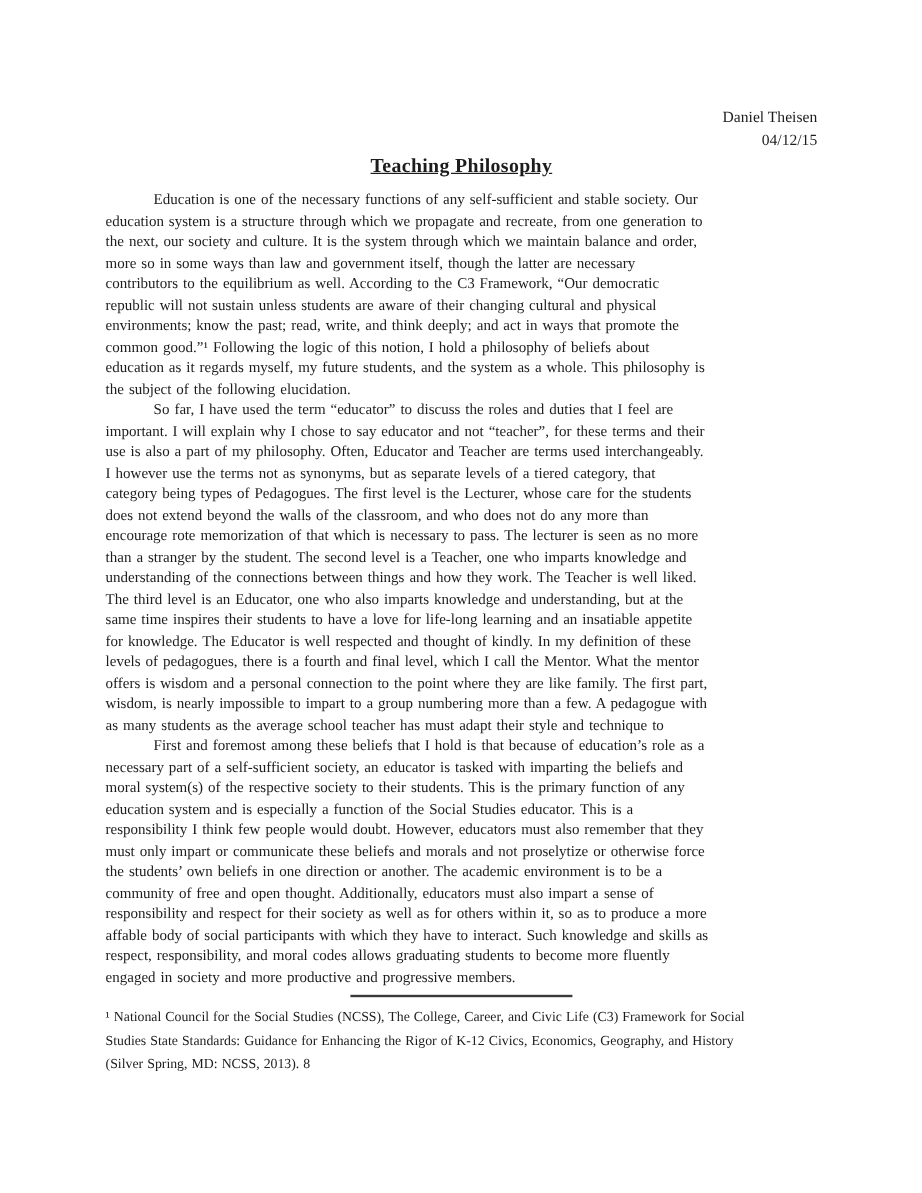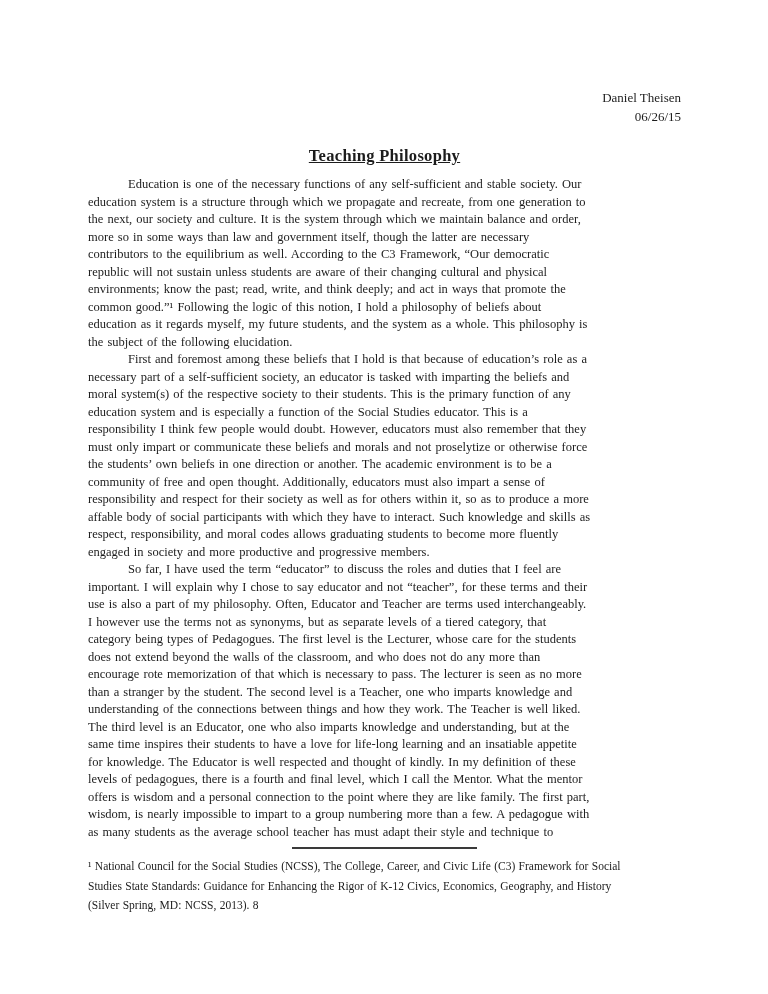--- a/index.html
+++ b/index.html
@@ -18,21 +18,21 @@
   }
   .content {
     padding: 88px 87px 0 88px; 
   }
   .header-block {
     text-align: right;
     font-size: 13px;
     line-height: 19px;
   }
   .doc-title {
-    margin-top: 20px;
+    margin-top: 2px;
     text-align: center;
     font-size: 16.5px;
     font-weight: bold;
     text-decoration: underline;
     letter-spacing: 0.3px;
     line-height: 20px;
   }
   .body-text {
     margin-top: 10px;
     font-size: 12.5px;
@@ -59,64 +59,64 @@
   }
 </style>
 </head>
 <body>
 
 <div class="page">
   <div class="content">
 
     <div class="header-block">
       <div>Daniel Theisen</div>
-      <div>06/26/15</div>
+      <div>04/12/15</div>
     </div>
 
     <div class="doc-title">Teaching Philosophy</div>
 
     <div class="body-text">
       <p class="para">Education is one of the necessary functions of any self-sufficient and stable society. Our
 education system is a structure through which we propagate and recreate, from one generation to
 the next, our society and culture. It is the system through which we maintain balance and order,
 more so in some ways than law and government itself, though the latter are necessary
 contributors to the equilibrium as well. According to the C3 Framework, “Our democratic
 republic will not sustain unless students are aware of their changing cultural and physical
 environments; know the past; read, write, and think deeply; and act in ways that promote the
 common good.”¹ Following the logic of this notion, I hold a philosophy of beliefs about
 education as it regards myself, my future students, and the system as a whole. This philosophy is
 the subject of the following elucidation.</p>
-      <p class="para">First and foremost among these beliefs that I hold is that because of education’s role as a
-necessary part of a self-sufficient society, an educator is tasked with imparting the beliefs and
-moral system(s) of the respective society to their students. This is the primary function of any
-education system and is especially a function of the Social Studies educator. This is a
-responsibility I think few people would doubt. However, educators must also remember that they
-must only impart or communicate these beliefs and morals and not proselytize or otherwise force
-the students’ own beliefs in one direction or another. The academic environment is to be a
-community of free and open thought. Additionally, educators must also impart a sense of
-responsibility and respect for their society as well as for others within it, so as to produce a more
-affable body of social participants with which they have to interact. Such knowledge and skills as
-respect, responsibility, and moral codes allows graduating students to become more fluently
-engaged in society and more productive and progressive members.</p>
       <p class="para">So far, I have used the term “educator” to discuss the roles and duties that I feel are
 important. I will explain why I chose to say educator and not “teacher”, for these terms and their
 use is also a part of my philosophy. Often, Educator and Teacher are terms used interchangeably.
 I however use the terms not as synonyms, but as separate levels of a tiered category, that
 category being types of Pedagogues. The first level is the Lecturer, whose care for the students
 does not extend beyond the walls of the classroom, and who does not do any more than
 encourage rote memorization of that which is necessary to pass. The lecturer is seen as no more
 than a stranger by the student. The second level is a Teacher, one who imparts knowledge and
 understanding of the connections between things and how they work. The Teacher is well liked.
 The third level is an Educator, one who also imparts knowledge and understanding, but at the
 same time inspires their students to have a love for life-long learning and an insatiable appetite
 for knowledge. The Educator is well respected and thought of kindly. In my definition of these
 levels of pedagogues, there is a fourth and final level, which I call the Mentor. What the mentor
 offers is wisdom and a personal connection to the point where they are like family. The first part,
 wisdom, is nearly impossible to impart to a group numbering more than a few. A pedagogue with
 as many students as the average school teacher has must adapt their style and technique to</p>
+      <p class="para">First and foremost among these beliefs that I hold is that because of education’s role as a
+necessary part of a self-sufficient society, an educator is tasked with imparting the beliefs and
+moral system(s) of the respective society to their students. This is the primary function of any
+education system and is especially a function of the Social Studies educator. This is a
+responsibility I think few people would doubt. However, educators must also remember that they
+must only impart or communicate these beliefs and morals and not proselytize or otherwise force
+the students’ own beliefs in one direction or another. The academic environment is to be a
+community of free and open thought. Additionally, educators must also impart a sense of
+responsibility and respect for their society as well as for others within it, so as to produce a more
+affable body of social participants with which they have to interact. Such knowledge and skills as
+respect, responsibility, and moral codes allows graduating students to become more fluently
+engaged in society and more productive and progressive members.</p>
     </div>
 
     <hr class="footnote-sep">
 
     <div class="footnote">¹ National Council for the Social Studies (NCSS), The College, Career, and Civic Life (C3) Framework for Social
 Studies State Standards: Guidance for Enhancing the Rigor of K-12 Civics, Economics, Geography, and History
 (Silver Spring, MD: NCSS, 2013). 8</div>
 
   </div>
 </div>

